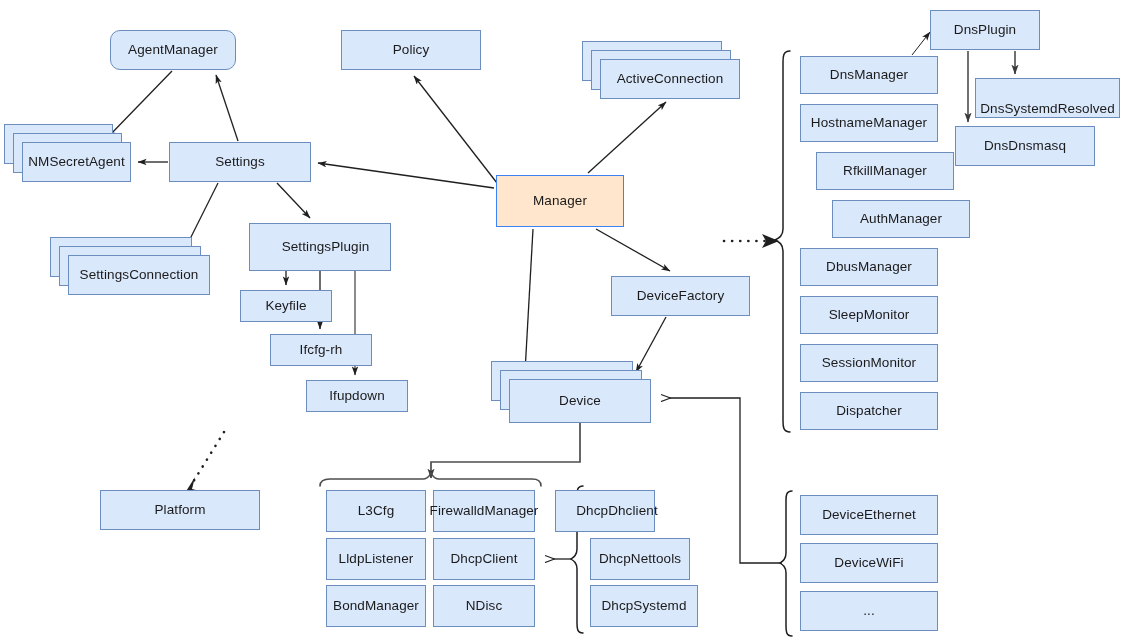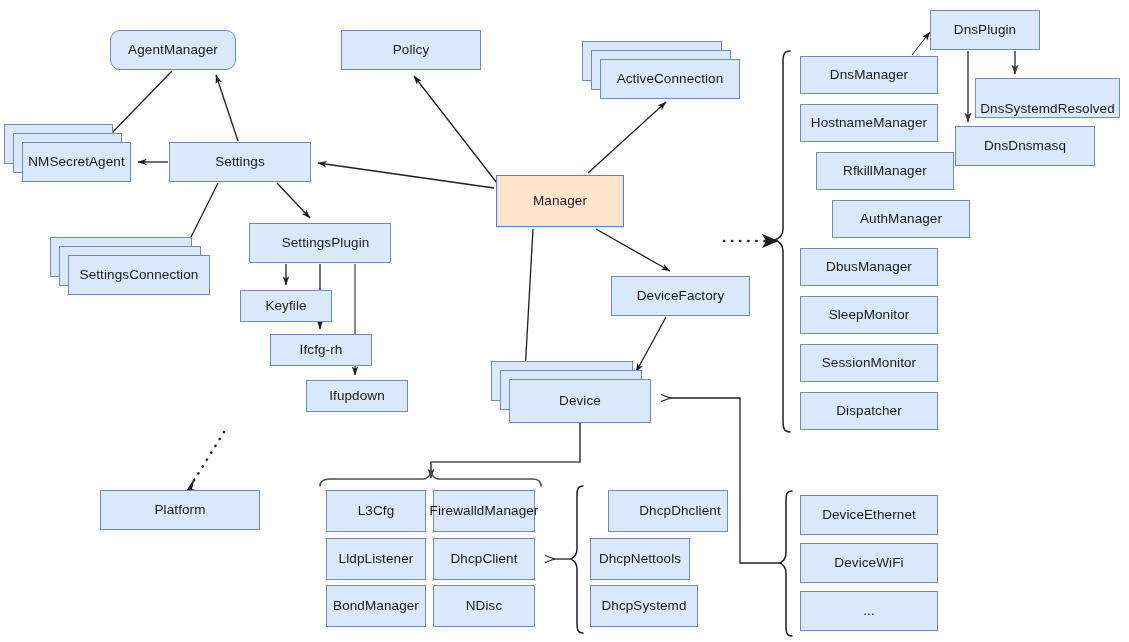--- a/index.html
+++ b/index.html
@@ -183,21 +183,21 @@
       <div class="stackback" style="left: 13px; top: 133px; width: 109px; height: 40px; z-index: 1;"></div>
       <div class="node" style="left: 22px; top: 142px; width: 109px; height: 40px;">
         <span class="nlabel">NMSecretAgent</span>
       </div>
       <div class="node" style="left: 169px; top: 142px; width: 142px; height: 40px;">
         <span class="nlabel">Settings</span>
       </div>
       <div class="node accent" style="left: 496px; top: 175px; width: 128px; height: 52px;">
         <span class="nlabel">Manager</span>
       </div>
-      <div class="node" style="left: 249px; top: 223px; width: 142px; height: 40px; padding-left: 11px;">
+      <div class="node" style="left: 249px; top: 223px; width: 142px; height: 48px; padding-left: 11px;">
         <span class="nlabel">SettingsPlugin</span>
       </div>
       <div class="stackback" style="left: 50px; top: 237px; width: 142px; height: 40px; z-index: 0;"></div>
       <div class="stackback" style="left: 59px; top: 246px; width: 142px; height: 40px; z-index: 1;"></div>
       <div class="node" style="left: 68px; top: 255px; width: 142px; height: 40px;">
         <span class="nlabel">SettingsConnection</span>
       </div>
       <div class="node" style="left: 240px; top: 290px; width: 92px; height: 32px;">
         <span class="nlabel">Keyfile</span>
       </div>
@@ -253,21 +253,21 @@
       </div>
       <div class="node" style="left: 433px; top: 538px; width: 102px; height: 42px;">
         <span class="nlabel">DhcpClient</span>
       </div>
       <div class="node" style="left: 326px; top: 585px; width: 100px; height: 42px;">
         <span class="nlabel">BondManager</span>
       </div>
       <div class="node" style="left: 433px; top: 585px; width: 102px; height: 42px;">
         <span class="nlabel">NDisc</span>
       </div>
-      <div class="node" style="left: 608px; top: 490px; width: 120px; height: 42px; padding-left: 24px;">
+      <div class="node" style="left: 555px; top: 490px; width: 100px; height: 42px; padding-left: 24px;">
         <span class="nlabel">DhcpDhclient</span>
       </div>
       <div class="node" style="left: 590px; top: 538px; width: 100px; height: 42px;">
         <span class="nlabel">DhcpNettools</span>
       </div>
       <div class="node" style="left: 590px; top: 585px; width: 108px; height: 42px;">
         <span class="nlabel">DhcpSystemd</span>
       </div>
       <div class="node" style="left: 800px; top: 495px; width: 138px; height: 40px;">
         <span class="nlabel">DeviceEthernet</span>

